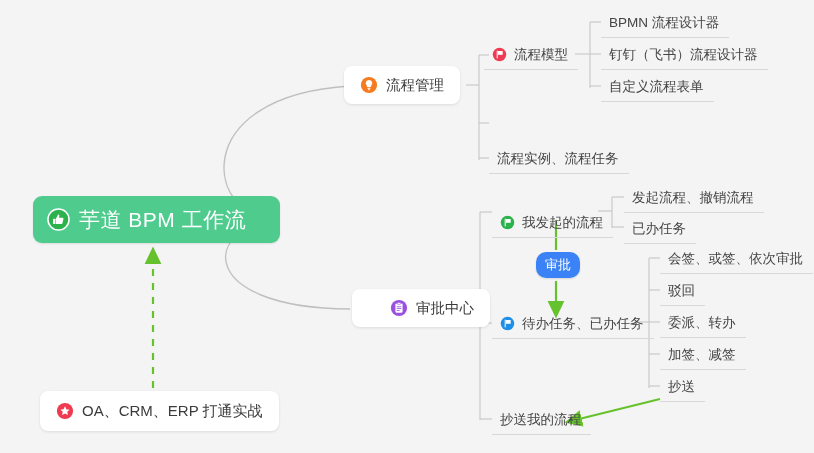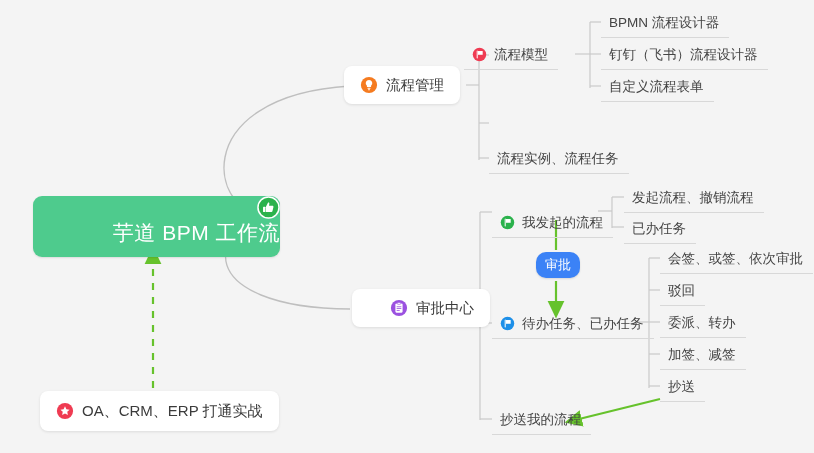--- a/index.html
+++ b/index.html
@@ -14,27 +14,26 @@
   svg.layer {
     position: absolute; left: 0; top: 0;
     width: 814px; height: 453px;
     pointer-events: none;
   }
 
   
   .root-node {
     position: absolute;
     left: 33px; top: 196px;
-    width: 247px; height: 61px;
+    width: 247px; height: 47px;
     background: #4ecb8d;
     border-radius: 9px;
-    display: flex; align-items: flex-end;
+    display: flex; align-items: center;
     padding-left: 14px;
     box-shadow: 0 1px 2px rgba(0,0,0,.10);
-    flex-direction: column;
   }
   .root-label {
     color: #ffffff;
     font-size: 21px;
     letter-spacing: .5px;
     margin-left: 9px;
     white-space: nowrap;
   }
 
   
@@ -165,21 +164,21 @@
       <svg width="18" height="18" viewBox="0 0 20 20">
         <circle cx="10" cy="10" r="9" fill="#f57b20"></circle>
         <path d="M10 4.4 A3.6 3.6 0 0 0 7.7 10.8 L7.7 12.2 L12.3 12.2 L12.3 10.8 A3.6 3.6 0 0 0 10 4.4 Z" fill="#ffffff"></path>
         <rect x="8.3" y="13" width="3.4" height="1.2" rx="0.6" fill="#ffffff"></rect>
         <rect x="8.8" y="14.8" width="2.4" height="1.1" rx="0.55" fill="#ffffff"></rect>
       </svg>
     </span>
     <span class="card-label">流程管理</span>
   </div>
 
-  <div class="leaf has-icon" style="left:464px; top:40px;">
+  <div class="leaf has-icon" style="left:484px; top:40px;">
     <span class="icon">
       <svg width="15" height="15" viewBox="0 0 16 16">
         <circle cx="8" cy="8" r="7.2" fill="#ef3b52"></circle>
         <rect x="5" y="3.8" width="1.1" height="8.4" rx="0.5" fill="#ffffff"></rect>
         <path d="M6.4 4.3 L11.4 4.3 L11.4 8.3 L6.4 8.3 Z" fill="#ffffff"></path>
       </svg>
     </span>
     <span class="leaf-label">流程模型</span>
   </div>
 

